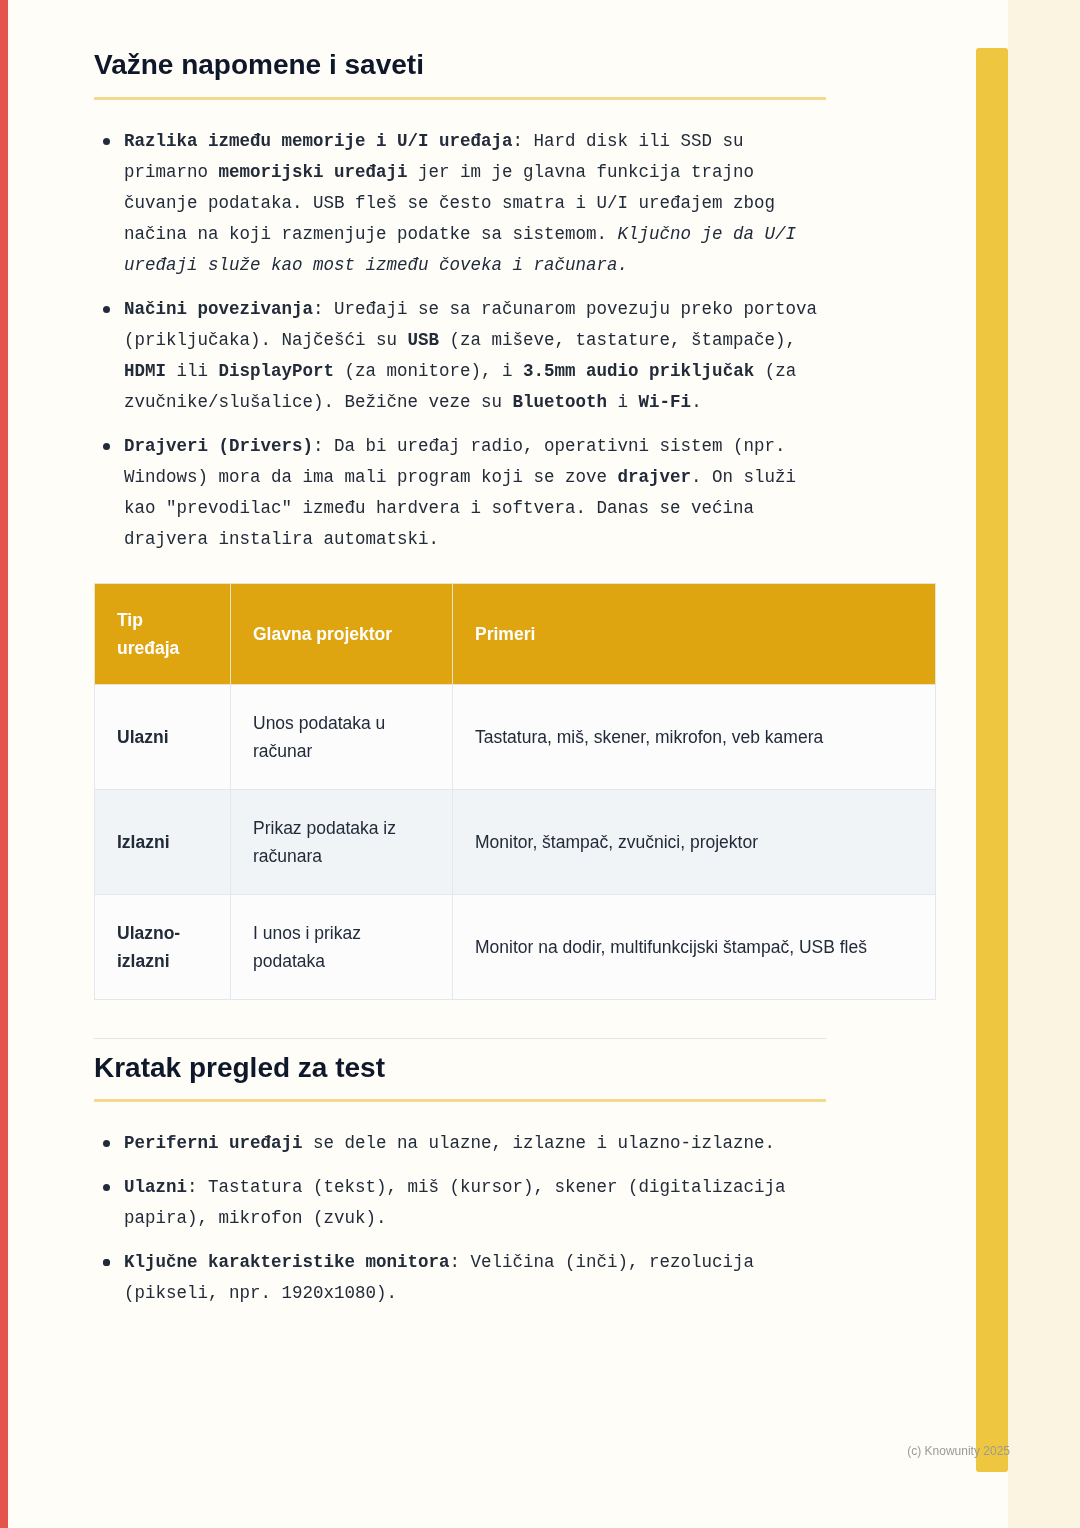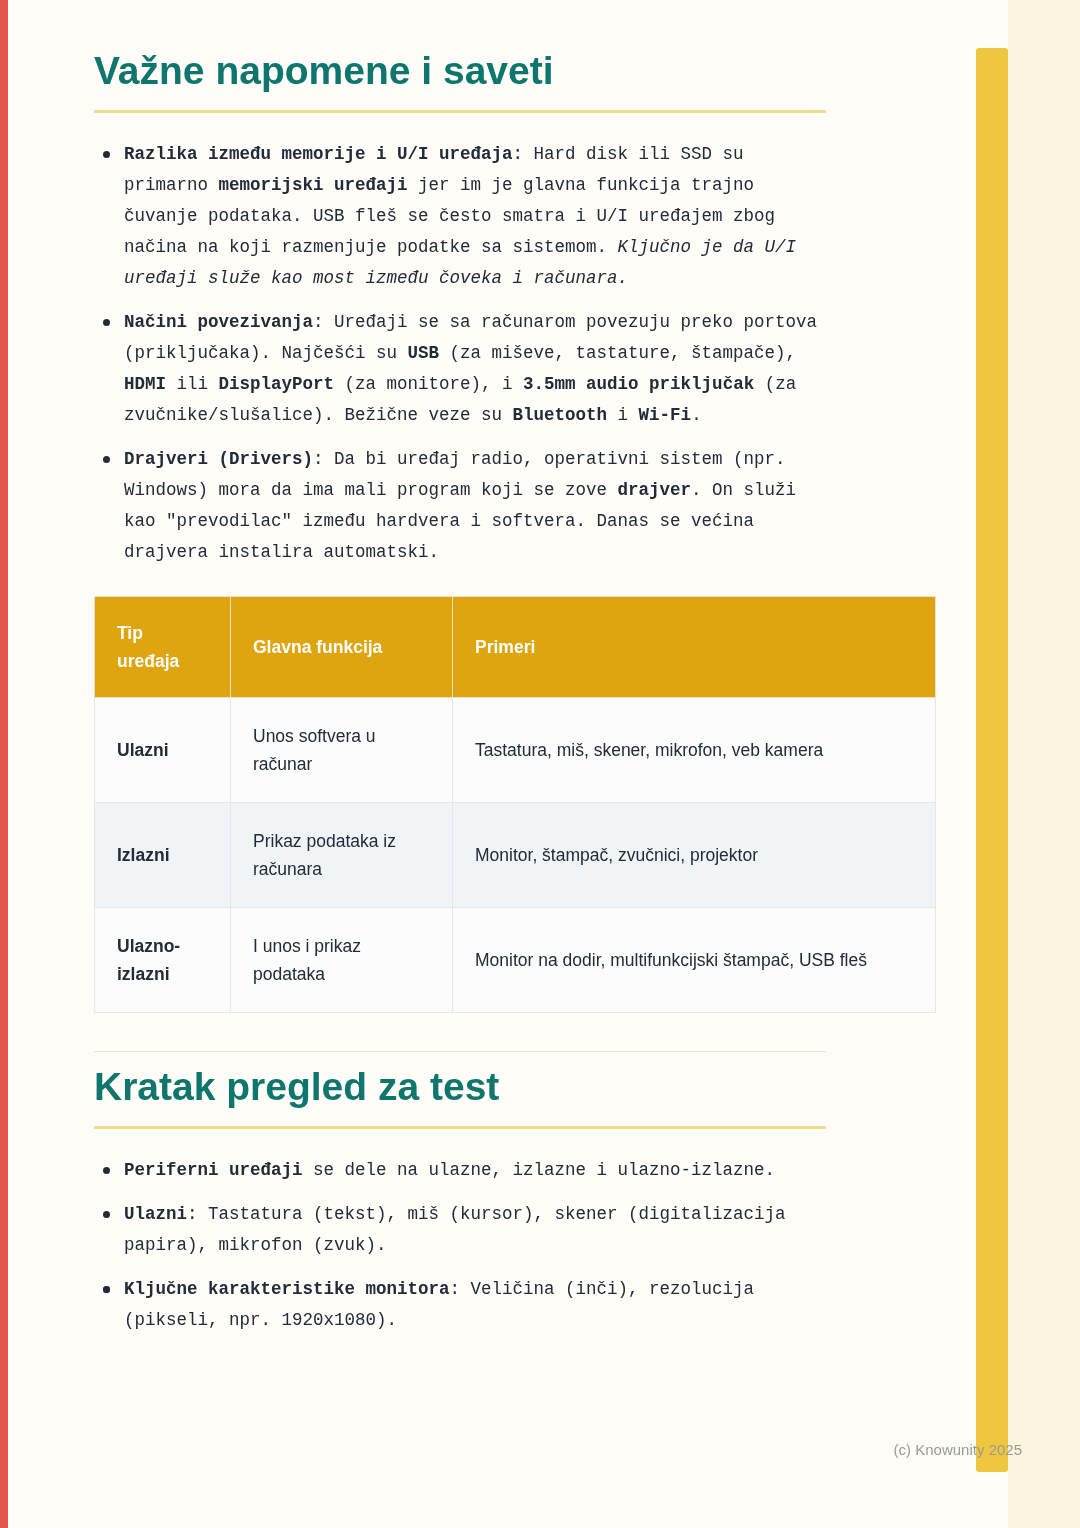--- a/index.html
+++ b/index.html
@@ -35,23 +35,23 @@
     border-radius: 3px;
     z-index: 1;
   }
   .content {
     position: absolute;
     left: 94px; top: 48px;
     width: 732px;
     z-index: 2;
   }
   h1 {
-    font-size: 39px;
+    font-size: 28px;
     font-weight: 700;
-    color: #0f766e;
+    color: #0f172a;
     line-height: 1.2;
   }
   h1.second { margin-top: 12px; }
   .h-rule {
     height: 3px;
     background: #F3DA8E;
     border: none;
     margin-top: 15px;
   }
   .section-rule {
@@ -108,22 +108,22 @@
     padding: 24px 22px;
     border: 1px solid #E4E7EB;
     vertical-align: middle;
     background: #FCFCFD;
   }
   tbody tr:nth-child(2) td { background: #F1F4F7; }
   td.b { font-weight: 700; }
   .review-list li { margin-bottom: 16px; }
   .footer {
     position: absolute;
-    right: 58px; bottom: 70px;
-    font-size: 15px;
+    right: 70px; bottom: 70px;
+    font-size: 12px;
     color: #9B9B95;
     z-index: 5;
   }
 </style>
 </head>
 <body>
 
 <div class="page">
   <div class="left-bar"></div>
   <div class="cream-margin"></div>
@@ -137,28 +137,28 @@
     <ul class="bullets">
         <li><span class="dot"></span><span><span class="b">Razlika između memorije i U/I uređaja</span><span>: Hard disk ili SSD su primarno </span><span class="b">memorijski uređaji</span><span> jer im je glavna funkcija trajno čuvanje podataka. USB fleš se često smatra i U/I uređajem zbog načina na koji razmenjuje podatke sa sistemom. </span><span class="i">Ključno je da U/I uređaji služe kao most između čoveka i računara.</span></span></li>
         <li><span class="dot"></span><span><span class="b">Načini povezivanja</span><span>: Uređaji se sa računarom povezuju preko portova (priključaka). Najčešći su </span><span class="b">USB</span><span> (za miševe, tastature, štampače), </span><span class="b">HDMI</span><span> ili </span><span class="b">DisplayPort</span><span> (za monitore), i </span><span class="b">3.5mm audio priključak</span><span> (za zvučnike/slušalice). Bežične veze su </span><span class="b">Bluetooth</span><span> i </span><span class="b">Wi-Fi</span><span>.</span></span></li>
         <li><span class="dot"></span><span><span class="b">Drajveri (Drivers)</span><span>: Da bi uređaj radio, operativni sistem (npr. Windows) mora da ima mali program koji se zove </span><span class="b">drajver</span><span>. On služi kao "prevodilac" između hardvera i softvera. Danas se većina drajvera instalira automatski.</span></span></li>
       </ul>
 
     <table>
         <thead>
           <tr>
             <th>Tip uređaja</th>
-            <th>Glavna funkcija</th>
+            <th>Glavna projektor</th>
             <th>Primeri</th>
           </tr>
         </thead>
         <tbody>
           <tr>
             <td class="b">Ulazni</td>
-            <td>Unos softvera u računar</td>
+            <td>Unos podataka u računar</td>
             <td>Tastatura, miš, skener, mikrofon, veb kamera</td>
           </tr>
           <tr>
             <td class="b">Izlazni</td>
             <td>Prikaz podataka iz računara</td>
             <td>Monitor, štampač, zvučnici, projektor</td>
           </tr>
           <tr>
             <td class="b">Ulazno-izlazni</td>
             <td>I unos i prikaz podataka</td>

